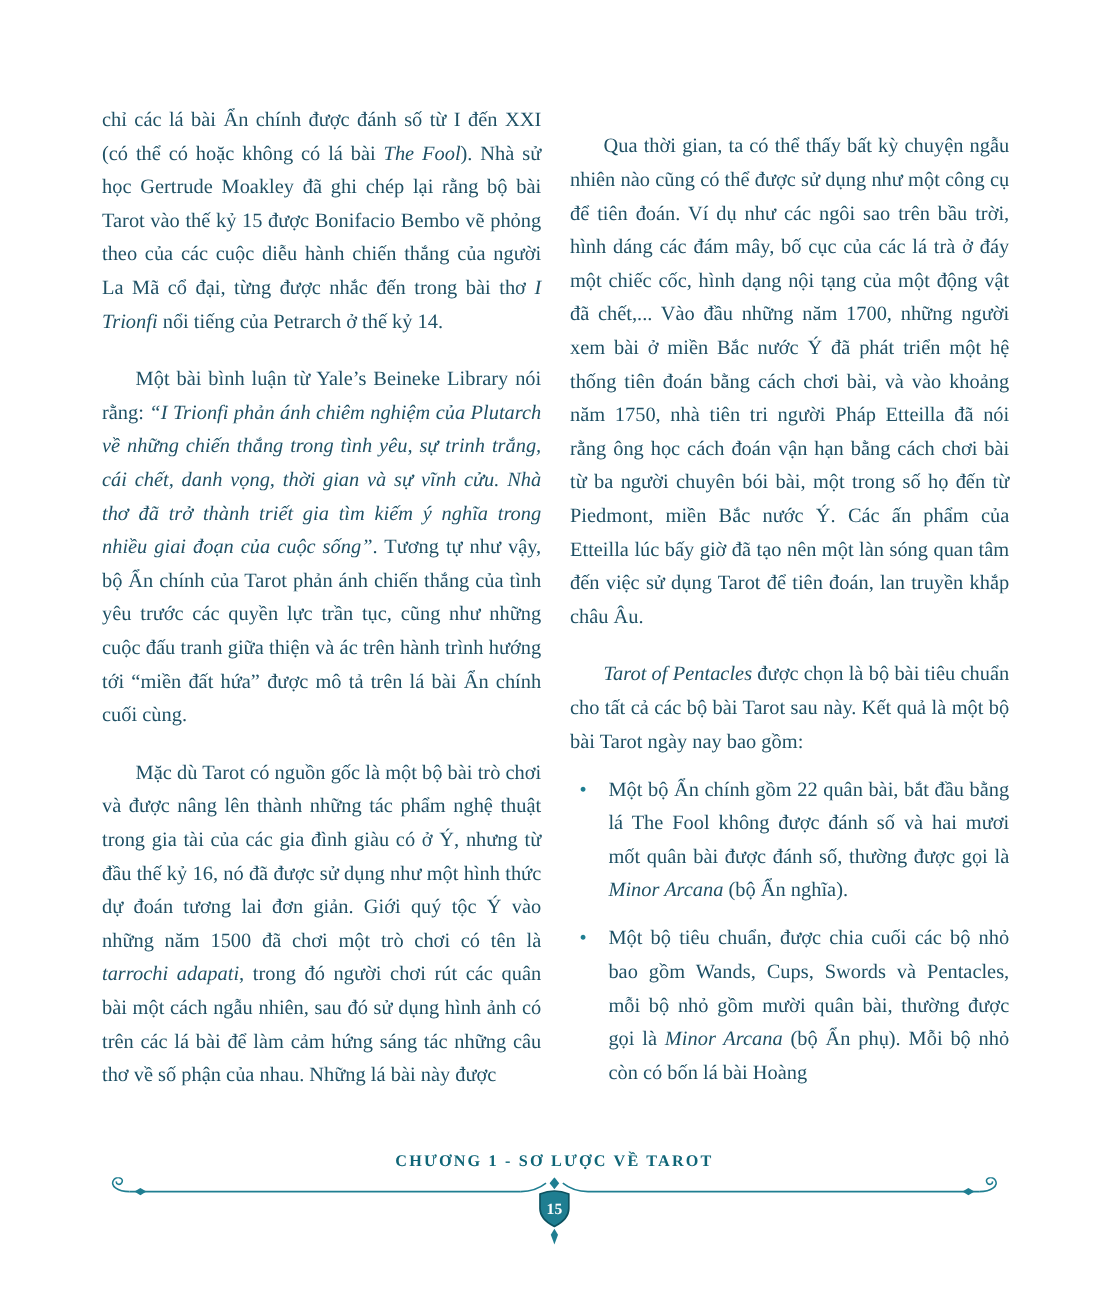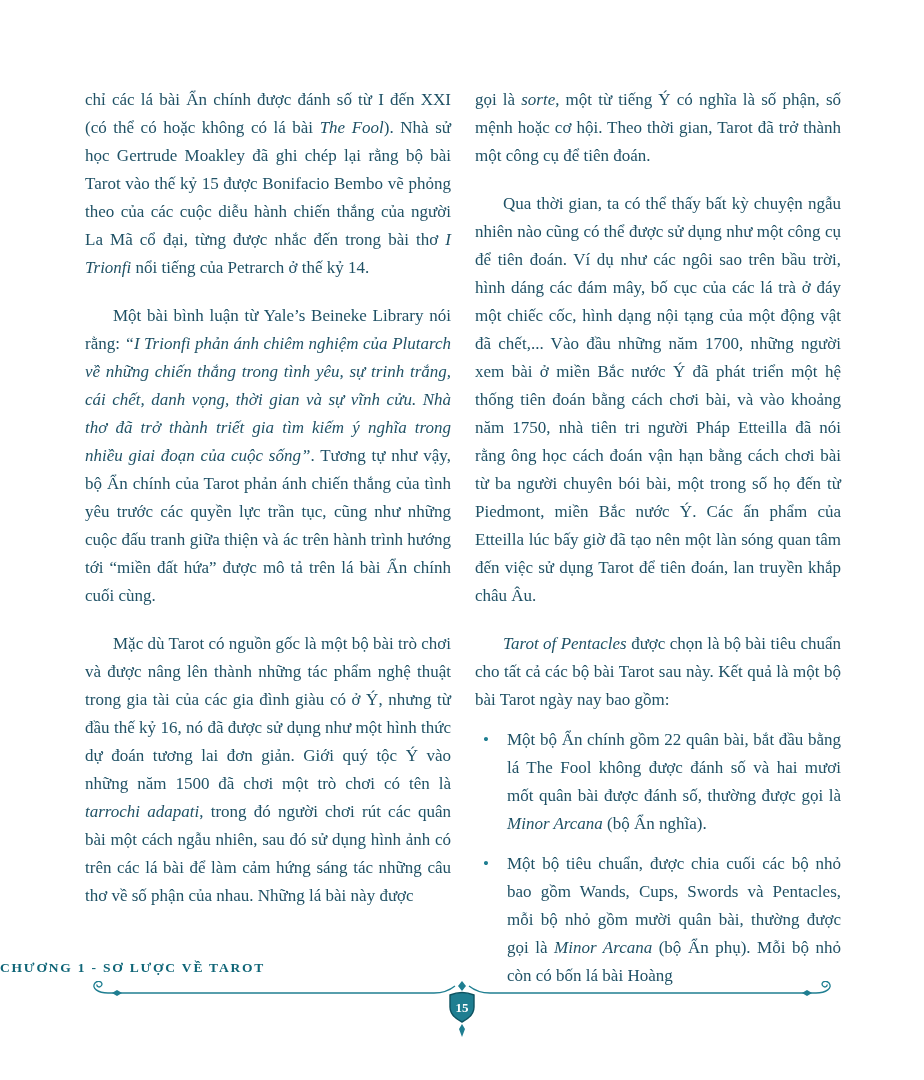--- a/index.html
+++ b/index.html
@@ -11,20 +11,21 @@
     overflow: hidden;
     color: var(--text-color, #1f5165);
   }
   .page { position: absolute; inset: 0; }
   .columns {
     position: absolute;
     top: 86px; left: 85px;
     width: 756px;
     display: flex;
     gap: 24px;
+    align-items: center;
   }
   .column { width: 366px; }
   .para {
     font-size: 17px;
     line-height: 28px;
     text-align: justify;
     margin-bottom: 12px;
   }
   .para.indent { text-indent: 28px; margin-top: 20px; }
   .bullet-item {
@@ -39,20 +40,21 @@
     padding-left: 8px;
     color: var(--accent, #1f7e91);
   }
   .bullet-text { flex: 1; text-align: justify; }
   em { font-style: italic; }
 
   .footer {
     position: absolute;
     top: 960px; left: 0;
     width: 924px;
+    text-align: center;
   }
   .chapter-title {
     font-size: 13.5px;
     font-weight: bold;
     letter-spacing: 1.8px;
     color: var(--footer-color, #0f6577);
   }
   .divider-svg { display: block; margin: 5px auto 0; }
   .orn-stroke { stroke: var(--accent, #1f7e91); fill: none; stroke-width: 1.3px; }
   .orn-fill { fill: var(--accent, #1f7e91); }
@@ -63,21 +65,20 @@
 
 <div class="page">
 
   <div class="columns">
     <div class="column" id="col-left">
         <p class="para"><span>chỉ các lá bài Ẩn chính được đánh số từ I đến XXI (có thể có hoặc không có lá bài </span><em>The Fool</em><span>). Nhà sử học Gertrude Moakley đã ghi chép lại rằng bộ bài Tarot vào thế kỷ 15 được Bonifacio Bembo vẽ phỏng theo của các cuộc diễu hành chiến thắng của người La Mã cổ đại, từng được nhắc đến trong bài thơ </span><em>I Trionfi</em><span> nổi tiếng của Petrarch ở thế kỷ 14.</span></p>
         <p class="para indent"><span>Một bài bình luận từ Yale’s Beineke Library nói rằng: </span><em>“I Trionfi phản ánh chiêm nghiệm của Plutarch về những chiến thắng trong tình yêu, sự trinh trắng, cái chết, danh vọng, thời gian và sự vĩnh cửu. Nhà thơ đã trở thành triết gia tìm kiếm ý nghĩa trong nhiều giai đoạn của cuộc sống”</em><span>. Tương tự như vậy, bộ Ẩn chính của Tarot phản ánh chiến thắng của tình yêu trước các quyền lực trần tục, cũng như những cuộc đấu tranh giữa thiện và ác trên hành trình hướng tới “miền đất hứa” được mô tả trên lá bài Ẩn chính cuối cùng.</span></p>
         <p class="para indent"><span>Mặc dù Tarot có nguồn gốc là một bộ bài trò chơi và được nâng lên thành những tác phẩm nghệ thuật trong gia tài của các gia đình giàu có ở Ý, nhưng từ đầu thế kỷ 16, nó đã được sử dụng như một hình thức dự đoán tương lai đơn giản. Giới quý tộc Ý vào những năm 1500 đã chơi một trò chơi có tên là </span><em>tarrochi adapati</em><span>, trong đó người chơi rút các quân bài một cách ngẫu nhiên, sau đó sử dụng hình ảnh có trên các lá bài để làm cảm hứng sáng tác những câu thơ về số phận của nhau. Những lá bài này được</span></p>
       </div>
     <div class="column" id="col-right">
-        <p class="para"><span>gọi là </span><em>sorte</em><span>, một từ tiếng Ý có nghĩa là số phận, số mệnh hoặc cơ hội. Theo thời gian, Tarot đã trở thành một công cụ để tiên đoán.</span></p>
         <p class="para indent"><span>Qua thời gian, ta có thể thấy bất kỳ chuyện ngẫu nhiên nào cũng có thể được sử dụng như một công cụ để tiên đoán. Ví dụ như các ngôi sao trên bầu trời, hình dáng các đám mây, bố cục của các lá trà ở đáy một chiếc cốc, hình dạng nội tạng của một động vật đã chết,... Vào đầu những năm 1700, những người xem bài ở miền Bắc nước Ý đã phát triển một hệ thống tiên đoán bằng cách chơi bài, và vào khoảng năm 1750, nhà tiên tri người Pháp Etteilla đã nói rằng ông học cách đoán vận hạn bằng cách chơi bài từ ba người chuyên bói bài, một trong số họ đến từ Piedmont, miền Bắc nước Ý. Các ấn phẩm của Etteilla lúc bấy giờ đã tạo nên một làn sóng quan tâm đến việc sử dụng Tarot để tiên đoán, lan truyền khắp châu Âu.</span></p>
         <p class="para indent"><em>Tarot of Pentacles</em><span> được chọn là bộ bài tiêu chuẩn cho tất cả các bộ bài Tarot sau này. Kết quả là một bộ bài Tarot ngày nay bao gồm:</span></p>
         <div class="bullet-item">
           <span class="bullet-dot">•</span>
           <span class="bullet-text"><span>Một bộ Ẩn chính gồm 22 quân bài, bắt đầu bằng lá The Fool không được đánh số và hai mươi mốt quân bài được đánh số, thường được gọi là </span><em>Minor Arcana</em><span> (bộ Ẩn nghĩa).</span></span>
         </div>
         <div class="bullet-item">
           <span class="bullet-dot">•</span>
           <span class="bullet-text"><span>Một bộ tiêu chuẩn, được chia cuối các bộ nhỏ bao gồm Wands, Cups, Swords và Pentacles, mỗi bộ nhỏ gồm mười quân bài, thường được gọi là </span><em>Minor Arcana</em><span> (bộ Ẩn phụ). Mỗi bộ nhỏ còn có bốn lá bài Hoàng</span></span>
         </div>

